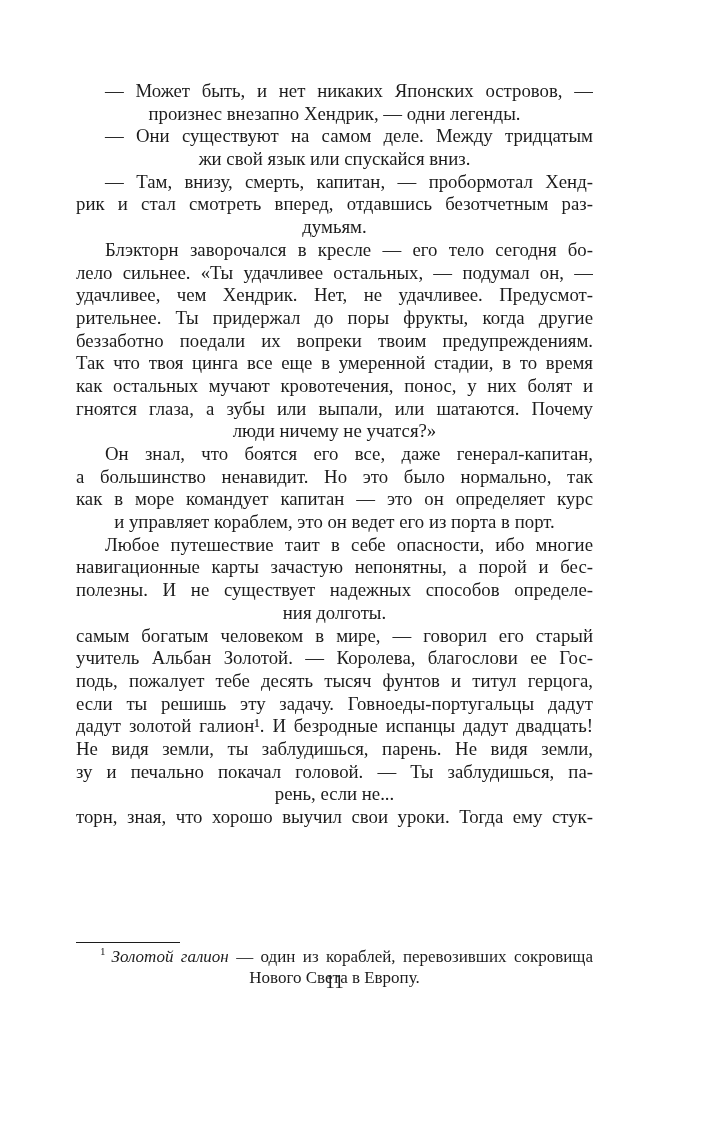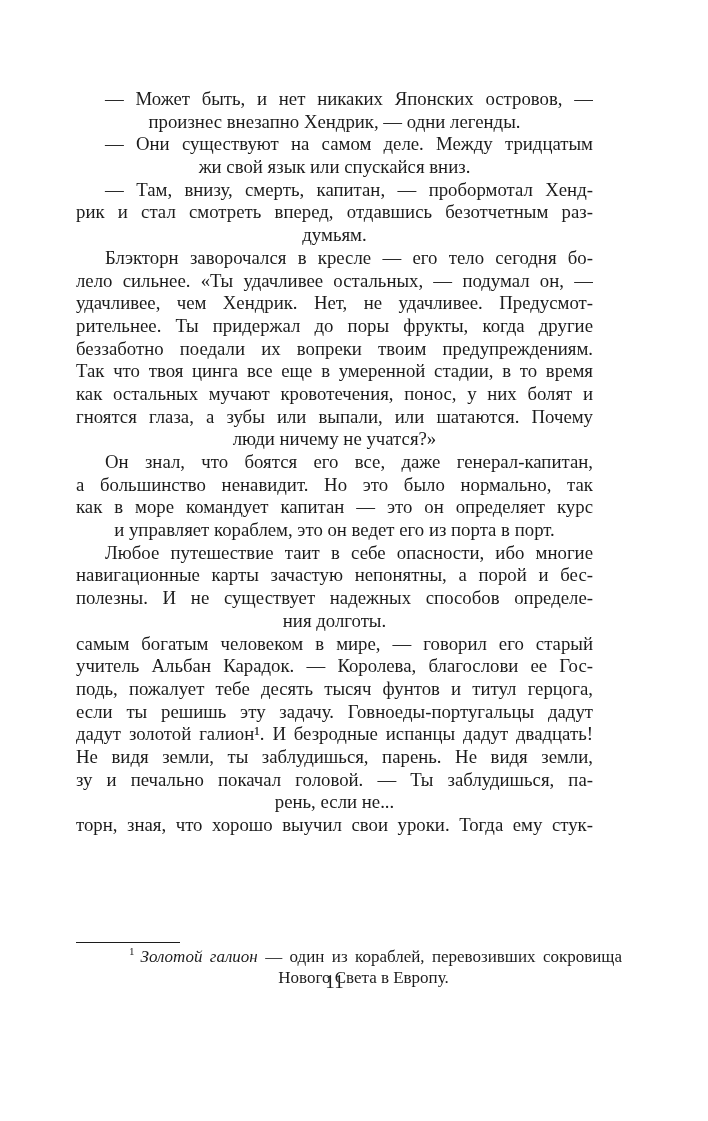--- a/index.html
+++ b/index.html
@@ -12,21 +12,21 @@
     width: 708px;
     height: 1121px;
     background: #ffffff;
     overflow: hidden;
     font-family: "Liberation Serif", "DejaVu Serif", serif;
     color: #1c1c1c;
   }
   .text-block {
     position: absolute;
     left: 76px;
-    top: 88px;
+    top: 80px;
     width: 517px;
   }
   .line {
     height: 22.7px;
     line-height: 22.7px;
     font-size: 18.8px;
     overflow: hidden;
     text-align: center;
   }
   .line.just {
@@ -42,21 +42,20 @@
     top: 942px;
     width: 104px;
     height: 0;
     border-top: 1.6px solid #1c1c1c;
   }
   .footnote {
     position: absolute;
     left: 76px;
     top: 946px;
     width: 517px;
-    margin-left: 29px;
   }
   .fn-line {
     height: 21px;
     line-height: 21px;
     font-size: 17px;
     overflow: hidden;
     text-align: center;
   }
   .fn-line.just {
     text-align: justify;
@@ -121,21 +120,21 @@
         <div class="line">и управляет кораблем, это он ведет его из порта в порт.</div>
       </div>
       <div>
         <div class="line indent just">Любое путешествие таит в себе опасности, ибо многие</div>
         <div class="line just">навигационные карты зачастую непонятны, а порой и бес-</div>
         <div class="line just">полезны. И не существует надежных способов определе-</div>
         <div class="line">ния долготы.</div>
       </div>
       <div>
         <div class="line just">самым богатым человеком в мире, — говорил его старый</div>
-        <div class="line just">учитель Альбан Карадок. — Королева, благослови ее Гос-</div>
+        <div class="line just">учитель Альбан Золотой. — Королева, благослови ее Гос-</div>
         <div class="line just">подь, пожалует тебе десять тысяч фунтов и титул герцога,</div>
         <div class="line just">если ты решишь эту задачу. Говноеды-португальцы дадут</div>
         <div class="line just">дадут золотой галион¹. И безродные испанцы дадут двадцать!</div>
         <div class="line just">Не видя земли, ты заблудишься, парень. Не видя земли,</div>
         <div class="line just">зу и печально покачал головой. — Ты заблудишься, па-</div>
         <div class="line">рень, если не...</div>
       </div>
       <div>
         <div class="line just">торн, зная, что хорошо выучил свои уроки. Тогда ему стук-</div>
       </div>

